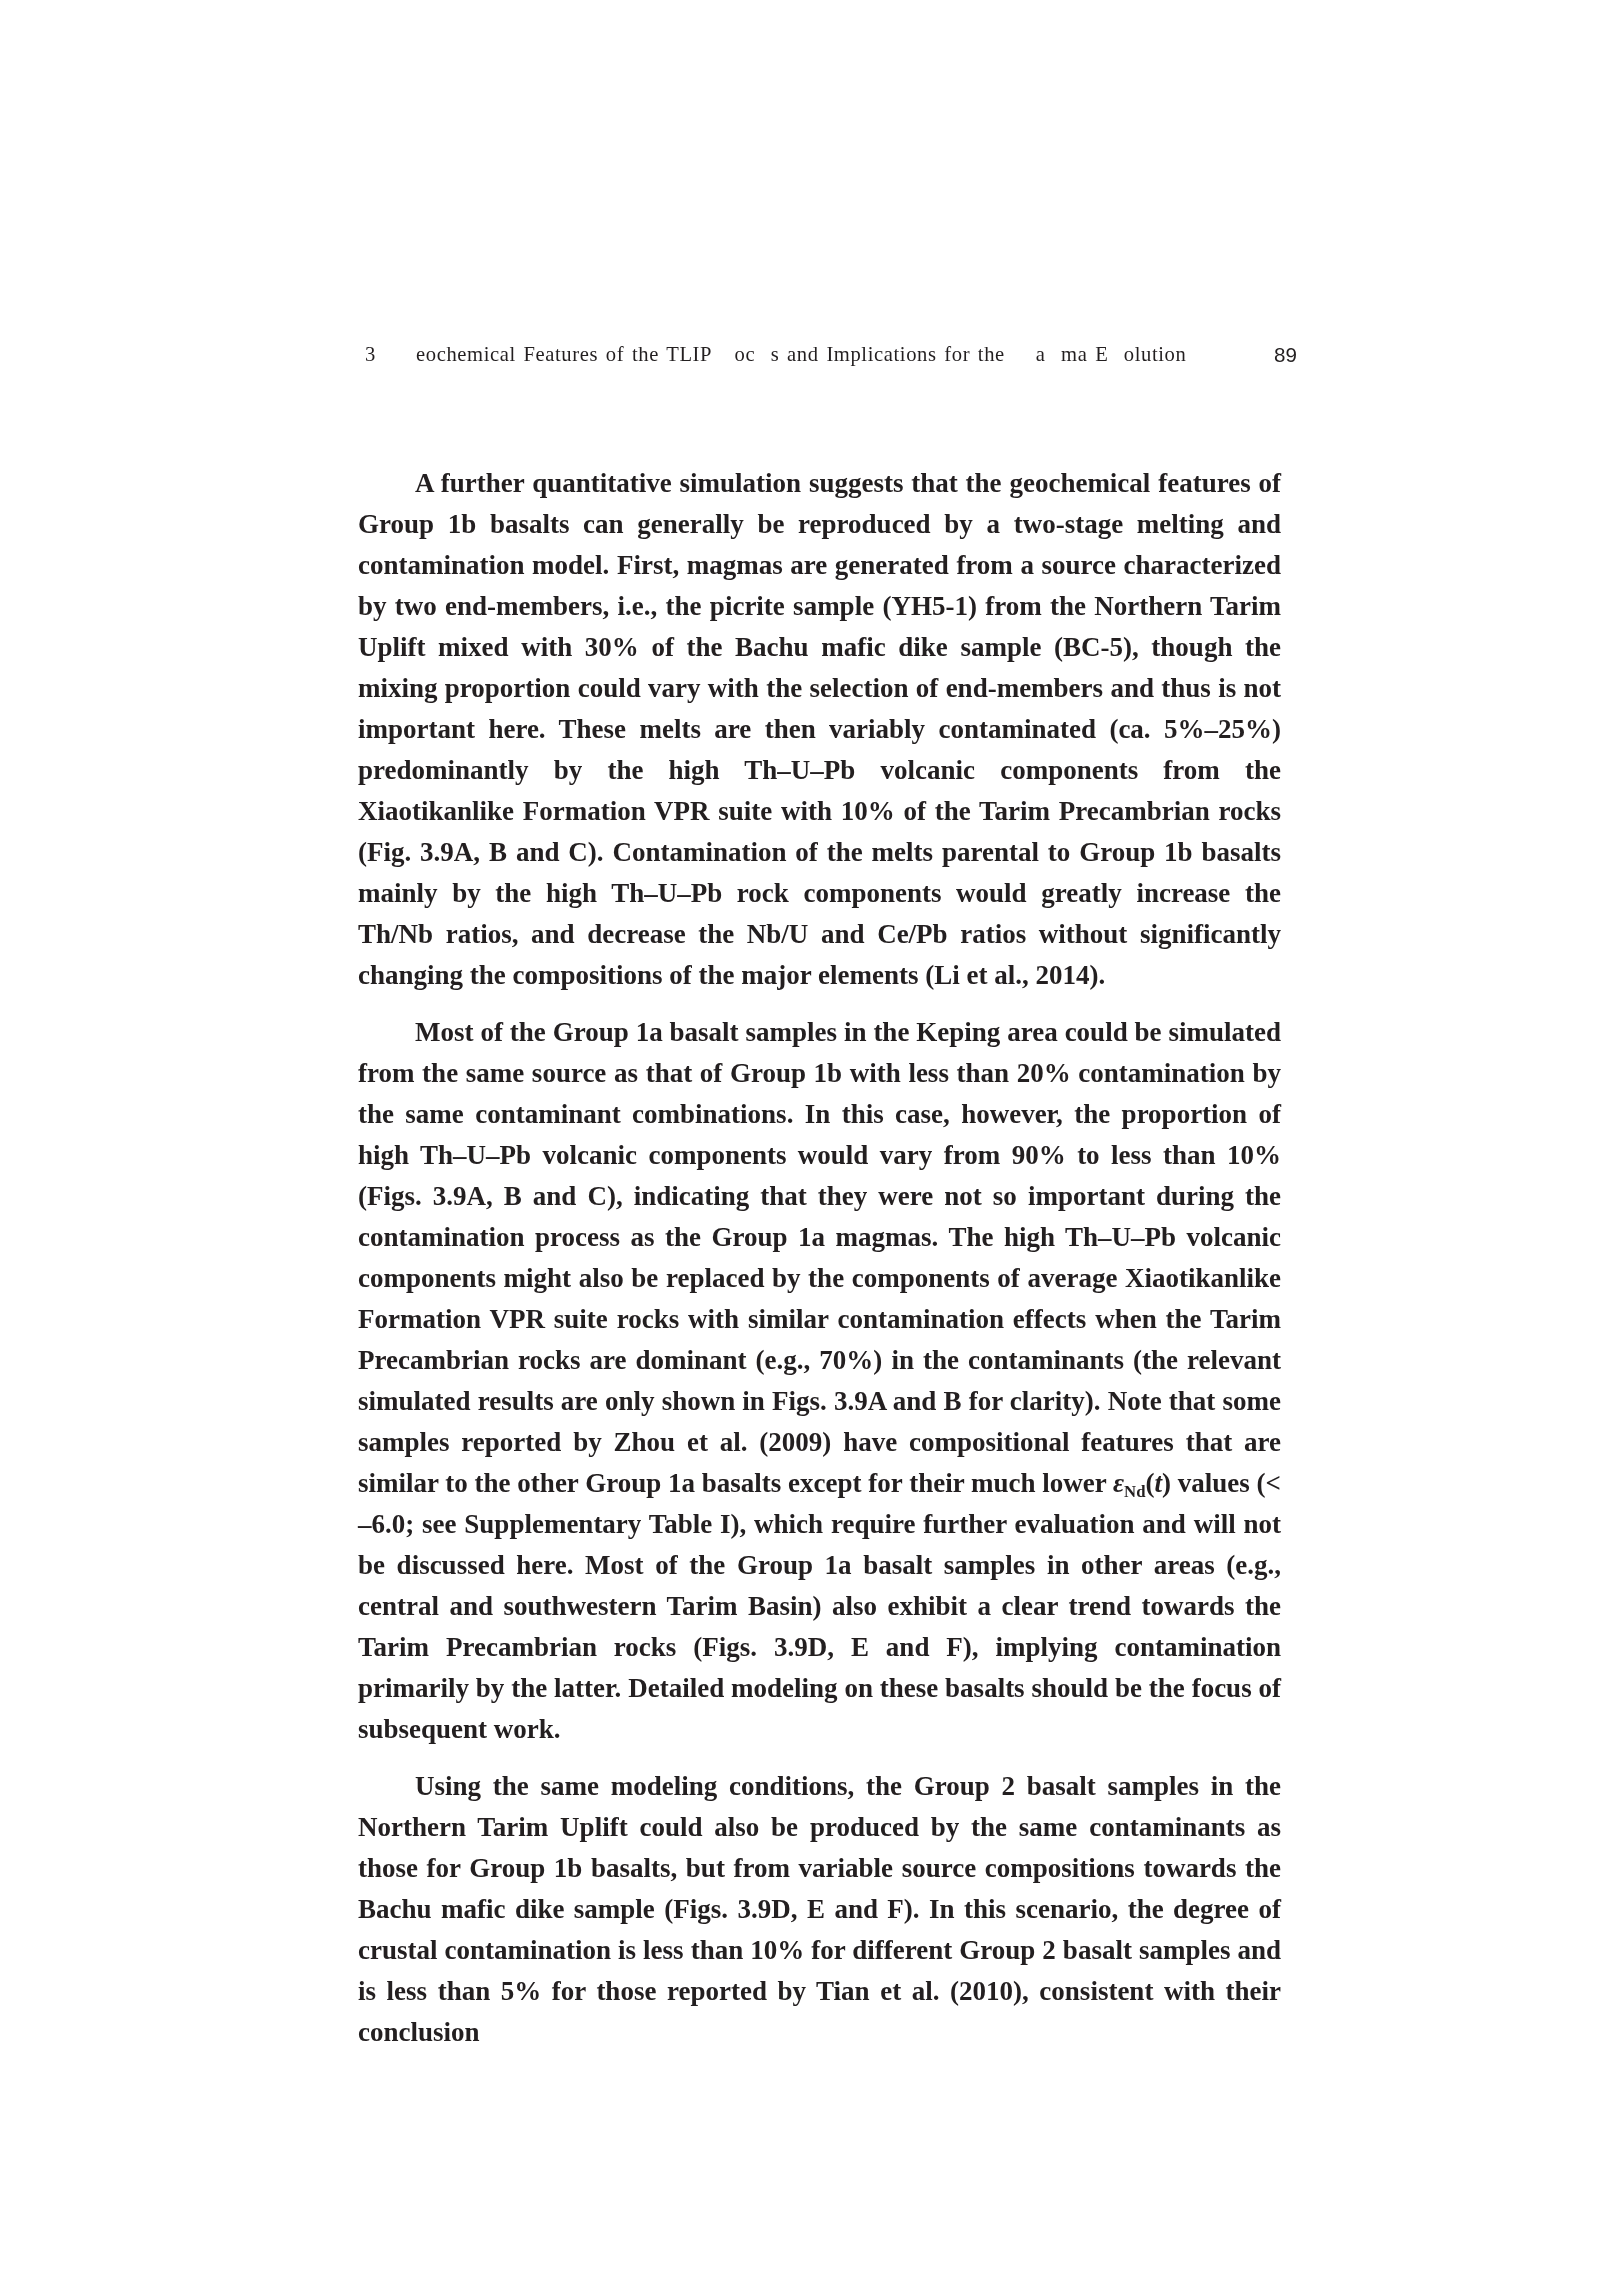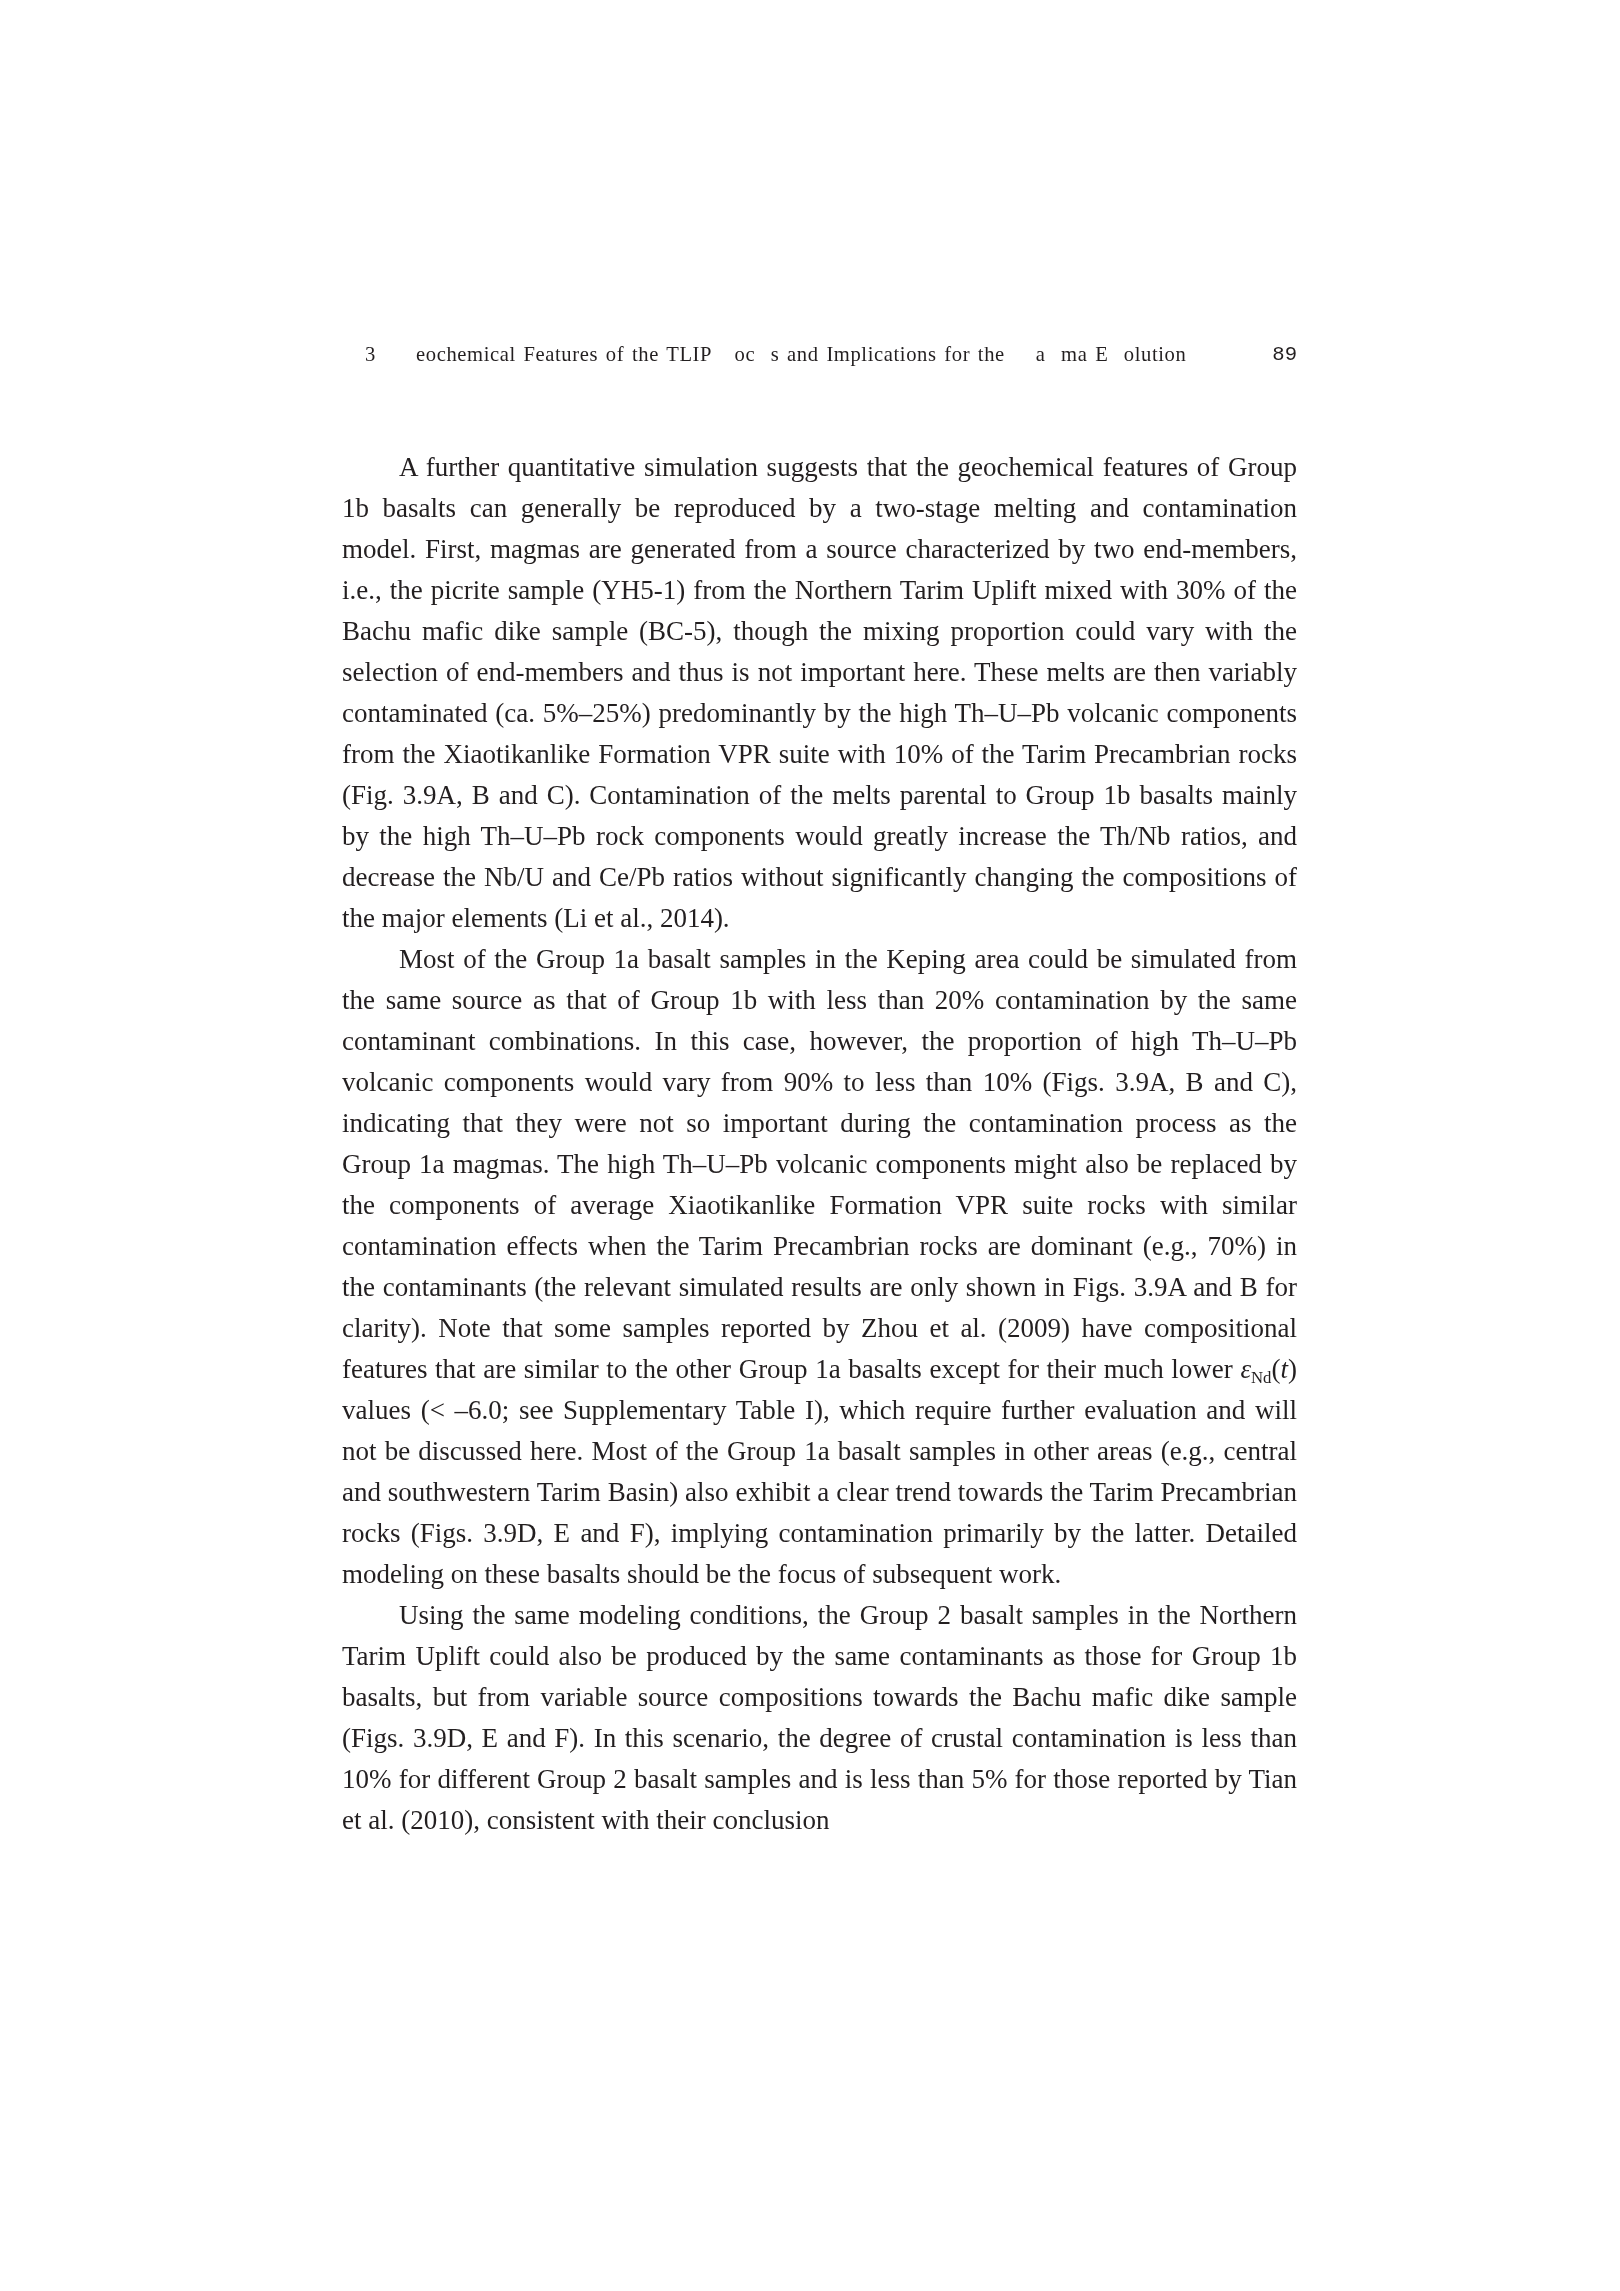--- a/index.html
+++ b/index.html
@@ -35,36 +35,37 @@
       left: 51px;
       top: 0;
       letter-spacing: 0.6px;
       word-spacing: 2px;
       white-space: pre;
     }
     .running-head .page-number {
       position: absolute;
       right: 0;
       top: 0;
-      font-family: Liberation Mono, monospace;
+      font-family: Liberation Sans, sans-serif;
       font-size: 20.6px;
     }
     .body-text {
       position: absolute;
       top: 447px;
       left: 342px;
       width: 955px;
       font-size: 27px;
       line-height: 41px;
       text-align: justify;
       hyphens: none;
     }
     .body-text p {
-      margin: 0;
+      margin: 16px;
       text-indent: 57px;
+      font-weight: bold;
     }
     .sub {
       font-size: 0.62em;
       vertical-align: -0.28em;
       line-height: 0;
     }
     .italic {
       font-style: italic;
     }
   </style>

